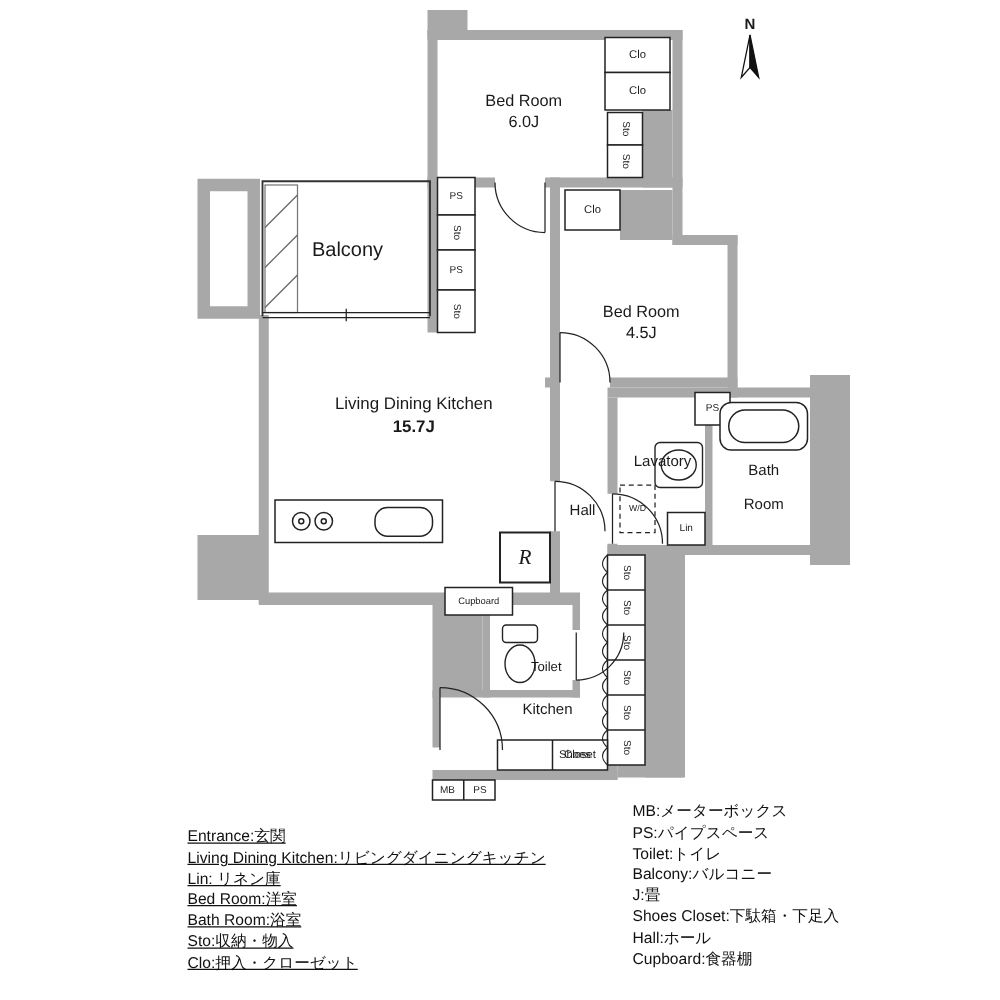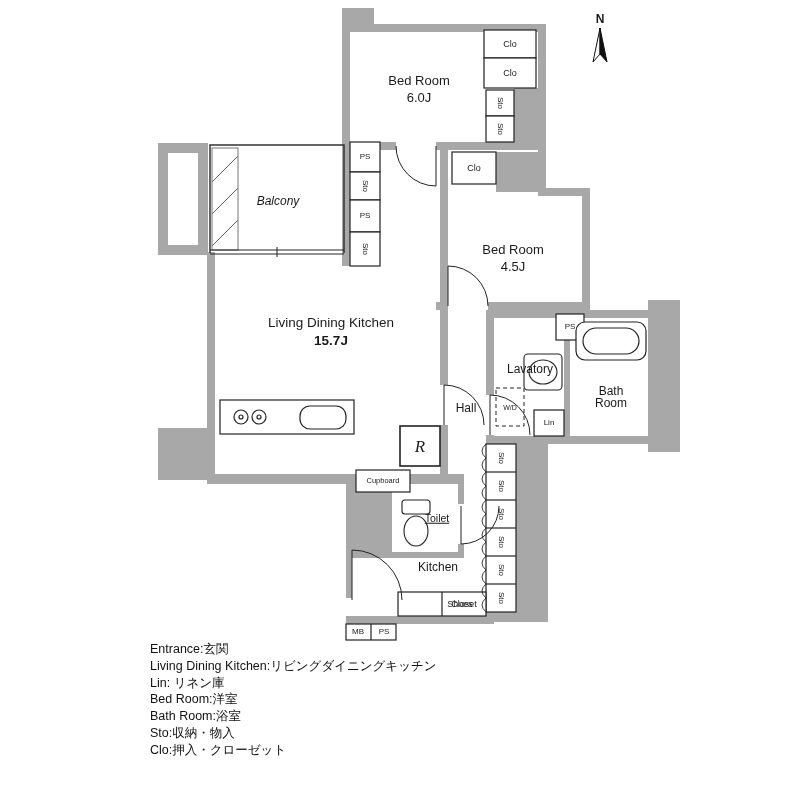--- a/index.html
+++ b/index.html
@@ -2,21 +2,21 @@
 <html><head>
 <meta charset="utf-8">
 <style>
   html,body{margin:0;padding:0;background:#fff;}
   #stage{position:relative;width:800px;height:800px;background:#fff;overflow:hidden;
          font-family:"Liberation Sans","DejaVu Sans",sans-serif;color:#111;}
   #plan-svg{position:absolute;left:0;top:0;}
   .lbl{position:absolute;transform:translate(-50%,-50%);white-space:nowrap;color:#1a1a1a;line-height:1;}
   .rot{transform:translate(-50%,-50%) rotate(90deg);}
   .fs7{font-size:7px;} .fs75{font-size:7.5px;} .fs8{font-size:8px;} .fs9{font-size:9px;}
-  .fs10{font-size:10.5px;} .fs11{font-size:12px;text-align:center;} .fs12{font-size:12px;font-style:italic;} .fs13{font-size:13px;} .fs14{font-size:13.5px;text-align:right;}
+  .fs10{font-size:10.5px;} .fs11{font-size:12px;text-align:center;} .fs12{font-size:16px;} .fs13{font-size:13px;} .fs14{font-size:13.5px;text-align:right;}
   .rletter{font-family:"Liberation Serif","DejaVu Serif",serif;font-style:italic;font-size:17px;}
   .legend{position:absolute;font-size:12.5px;line-height:16.8px;}
   .legend div{white-space:nowrap;}
   .north{font-size:12px;font-weight:bold;}
 </style>
 </head>
 <body>
 
 <div id="stage">
 
@@ -178,24 +178,24 @@
   <div class="lbl fs13" style="left:419px;top:97px;">6.0J</div>
 
   <div class="lbl fs13" style="left:513px;top:249px;">Bed Room</div>
   <div class="lbl fs13" style="left:513px;top:266px;">4.5J</div>
 
   <div class="lbl fs14" style="left:331px;top:323px;">Living Dining Kitchen</div>
   <div class="lbl fs14" style="left:331px;top:341px;font-weight:bold;">15.7J</div>
 
   <div class="lbl fs12" style="left:278px;top:201px;">Balcony</div>
   <div class="lbl fs11" style="left:530px;top:369px;">Lavatory</div>
-  <div class="lbl fs11" style="left:611px;top:391px;">Bath</div>
+  <div class="lbl fs11" style="left:611px;top:376px;">Bath</div>
   <div class="lbl fs11" style="left:611px;top:403px;">Room</div>
   <div class="lbl fs11" style="left:466px;top:408px;">Hall</div>
-  <div class="lbl fs10" style="left:437px;top:518px;text-decoration:underline;">Toilet</div>
+  <div class="lbl fs10" style="left:437px;top:534px;">Toilet</div>
   <div class="lbl fs11" style="left:438px;top:567px;">Kitchen</div>
   <div class="lbl fs9" style="left:420px;top:604px;margin-left:40px;">Shoes</div>
   <div class="lbl fs9" style="left:464px;top:604px;">Closet</div>
   <div class="lbl fs75" style="left:383px;top:481px;">Cupboard</div>
   <div class="lbl fs7" style="left:510px;top:407px;">W/D</div>
   <div class="lbl fs8" style="left:549px;top:423px;">Lin</div>
   <div class="lbl rletter" style="left:420px;top:446px;">R</div>
   <div class="lbl fs8" style="left:358px;top:632px;">MB</div>
   <div class="lbl fs8" style="left:384px;top:632px;">PS</div>
 
@@ -213,23 +213,33 @@
 
   <div class="lbl fs8" style="left:570px;top:327px;">PS</div>
 
   <div class="lbl fs8 rot" style="left:501px;top:458px;">Sto</div>
   <div class="lbl fs8 rot" style="left:501px;top:486px;">Sto</div>
   <div class="lbl fs8 rot" style="left:501px;top:514px;">Sto</div>
   <div class="lbl fs8 rot" style="left:501px;top:542px;">Sto</div>
   <div class="lbl fs8 rot" style="left:501px;top:570px;">Sto</div>
   <div class="lbl fs8 rot" style="left:501px;top:598px;">Sto</div>
 
-  <div class="legend" style="left:150px;top:641px;">
+  <div class="legend" style="left:150px;top:661px;text-decoration:underline;">
     <div>Entrance:玄関</div>
     <div>Living Dining Kitchen:リビングダイニングキッチン</div>
     <div>Lin: リネン庫</div>
     <div>Bed Room:洋室</div>
     <div>Bath Room:浴室</div>
     <div>Sto:収納・物入</div>
     <div>Clo:押入・クローゼット</div>
   </div>
+  <div class="legend" style="left:506px;top:641px;">
+    <div>MB:メーターボックス</div>
+    <div>PS:パイプスペース</div>
+    <div>Toilet:トイレ</div>
+    <div>Balcony:バルコニー</div>
+    <div>J:畳</div>
+    <div>Shoes Closet:下駄箱・下足入</div>
+    <div>Hall:ホール</div>
+    <div>Cupboard:食器棚</div>
+  </div>
 
 </div>
 
 </body></html>

